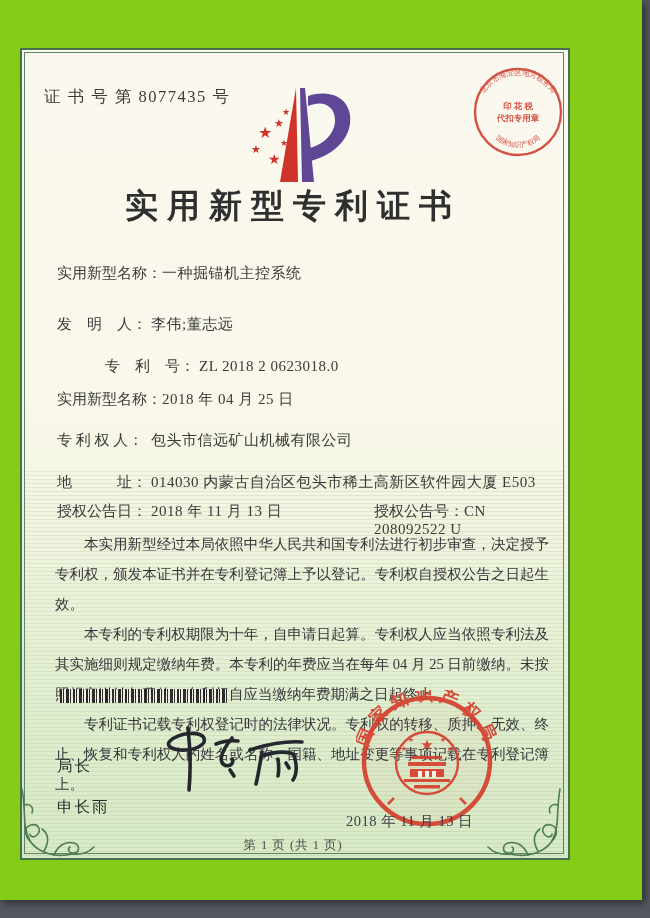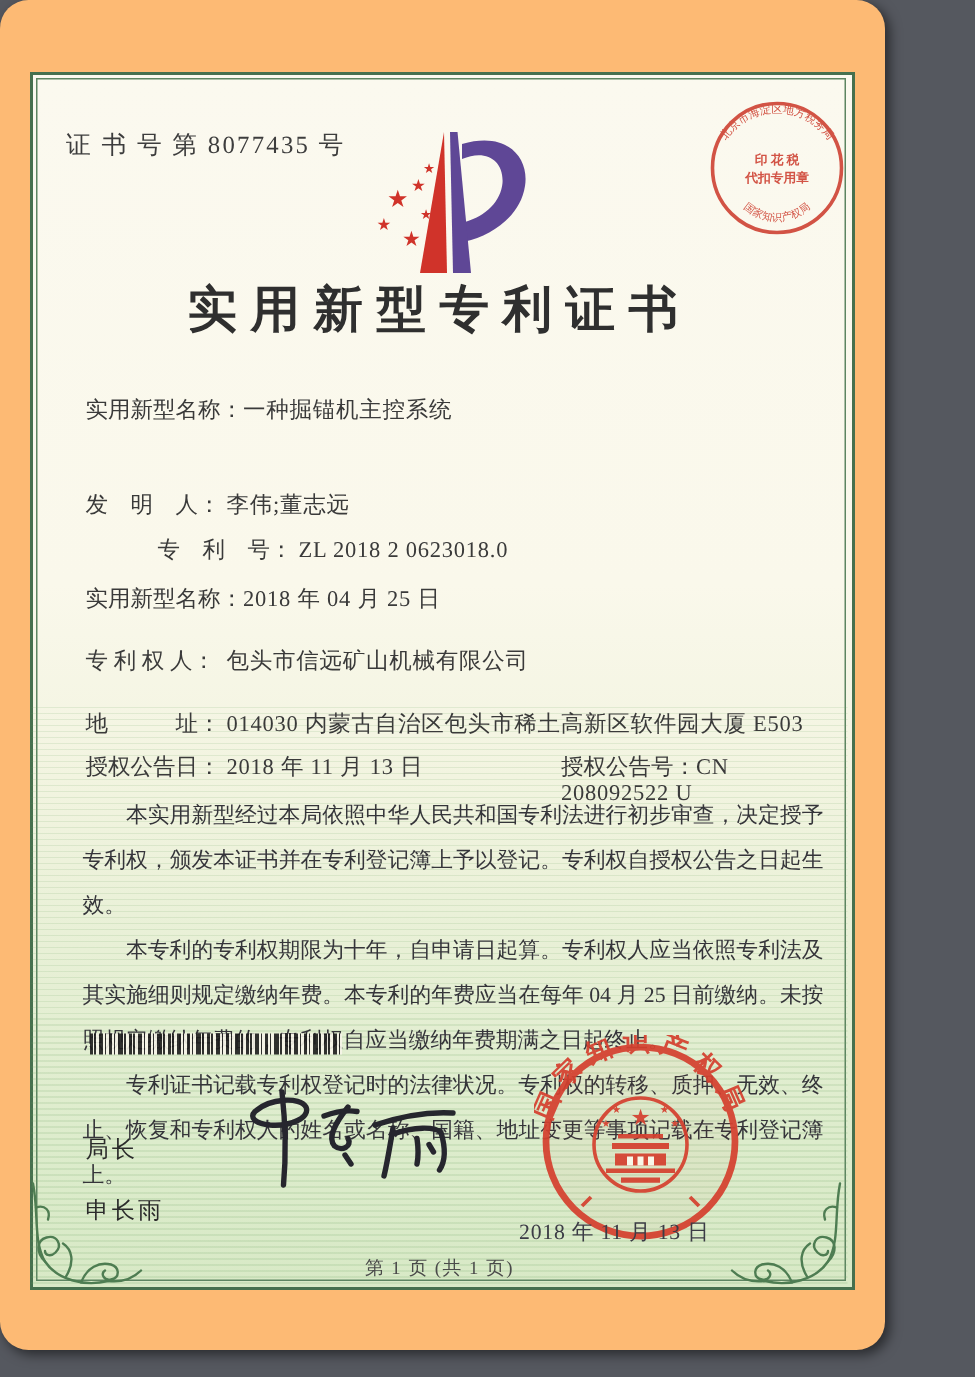--- a/index.html
+++ b/index.html
@@ -1,22 +1,22 @@
 <!DOCTYPE html>
 <html><head>
 <meta charset="utf-8">
 <style>
   html,body{margin:0;padding:0;}
   body{width:650px;height:918px;background:#55585f;overflow:hidden;
        font-family:"Liberation Serif","DejaVu Serif",serif;}
   .abs{position:absolute;}
   #stage{position:relative;width:650px;height:918px;}
   
-  .paper{left:0;top:0;width:590px;height:900px;background:#fdba74;
-         box-shadow:3px 3px 8px rgba(0,0,0,.5);border-radius:19px;}
+  .paper{left:0;top:0;width:642px;height:900px;background:#84cc16;
+         box-shadow:3px 3px 8px rgba(0,0,0,.5);}
   
   .frame{left:20px;top:48px;width:546px;height:808px;
          border:2px solid #46704e;
          background:linear-gradient(180deg,#fbf9ef 0%,#faf8eb 42%,#f2f4e0 58%,#e8f0d6 72%,#ddeccc 88%,#d8e9c6 100%);}
   .frame-inner{left:2px;top:2px;width:538px;height:800px;border:1px solid #5d8561;}
   .guilloche{left:21px;top:470px;width:544px;height:386px;opacity:.55;
          background:repeating-linear-gradient(0deg,rgba(110,165,100,.28) 0 1px,rgba(110,165,100,0) 1px 4px);}
   .cert-no{left:44px;top:86px;font-size:16.5px;letter-spacing:1.5px;color:#3d3d3d;}
   .title{left:20px;top:184px;width:546px;text-align:center;font-size:33px;
          font-weight:600;letter-spacing:9px;color:#2f2f2f;}
@@ -77,21 +77,21 @@
       </text>
       <text x="50" y="47" text-anchor="middle" fill="#cf4637" font-size="8.5" font-weight="bold">印 花 税</text>
       <text x="50" y="59" text-anchor="middle" fill="#cf4637" font-size="8.5" font-weight="bold">代扣专用章</text>
     </svg>
 
     <div class="abs field-row" style="top:264px;">
       <span class="field-label">实用新型名称：</span><span class="field-value">一种掘锚机主控系统</span>
     </div>
 
     <div class="abs title">实用新型专利证书</div>
-    <div class="abs field-row" style="top:315px;margin-top:12px;">
+    <div class="abs field-row" style="top:315px;">
       <span class="field-label">发　明　人：</span><span class="field-value">李伟;董志远</span>
     </div>
     <div class="abs field-row" style="top:357px;margin-left:48px;">
       <span class="field-label">专　利　号：</span><span class="field-value">ZL 2018 2 0623018.0</span>
     </div>
     <div class="abs field-row" style="top:390px;">
       <span class="field-label">实用新型名称：</span><span class="field-value">2018 年 04 月 25 日</span>
     </div>
     <div class="abs field-row" style="top:431px;">
       <span class="field-label">专 利 权 人：</span><span class="field-value">包头市信远矿山机械有限公司</span>

